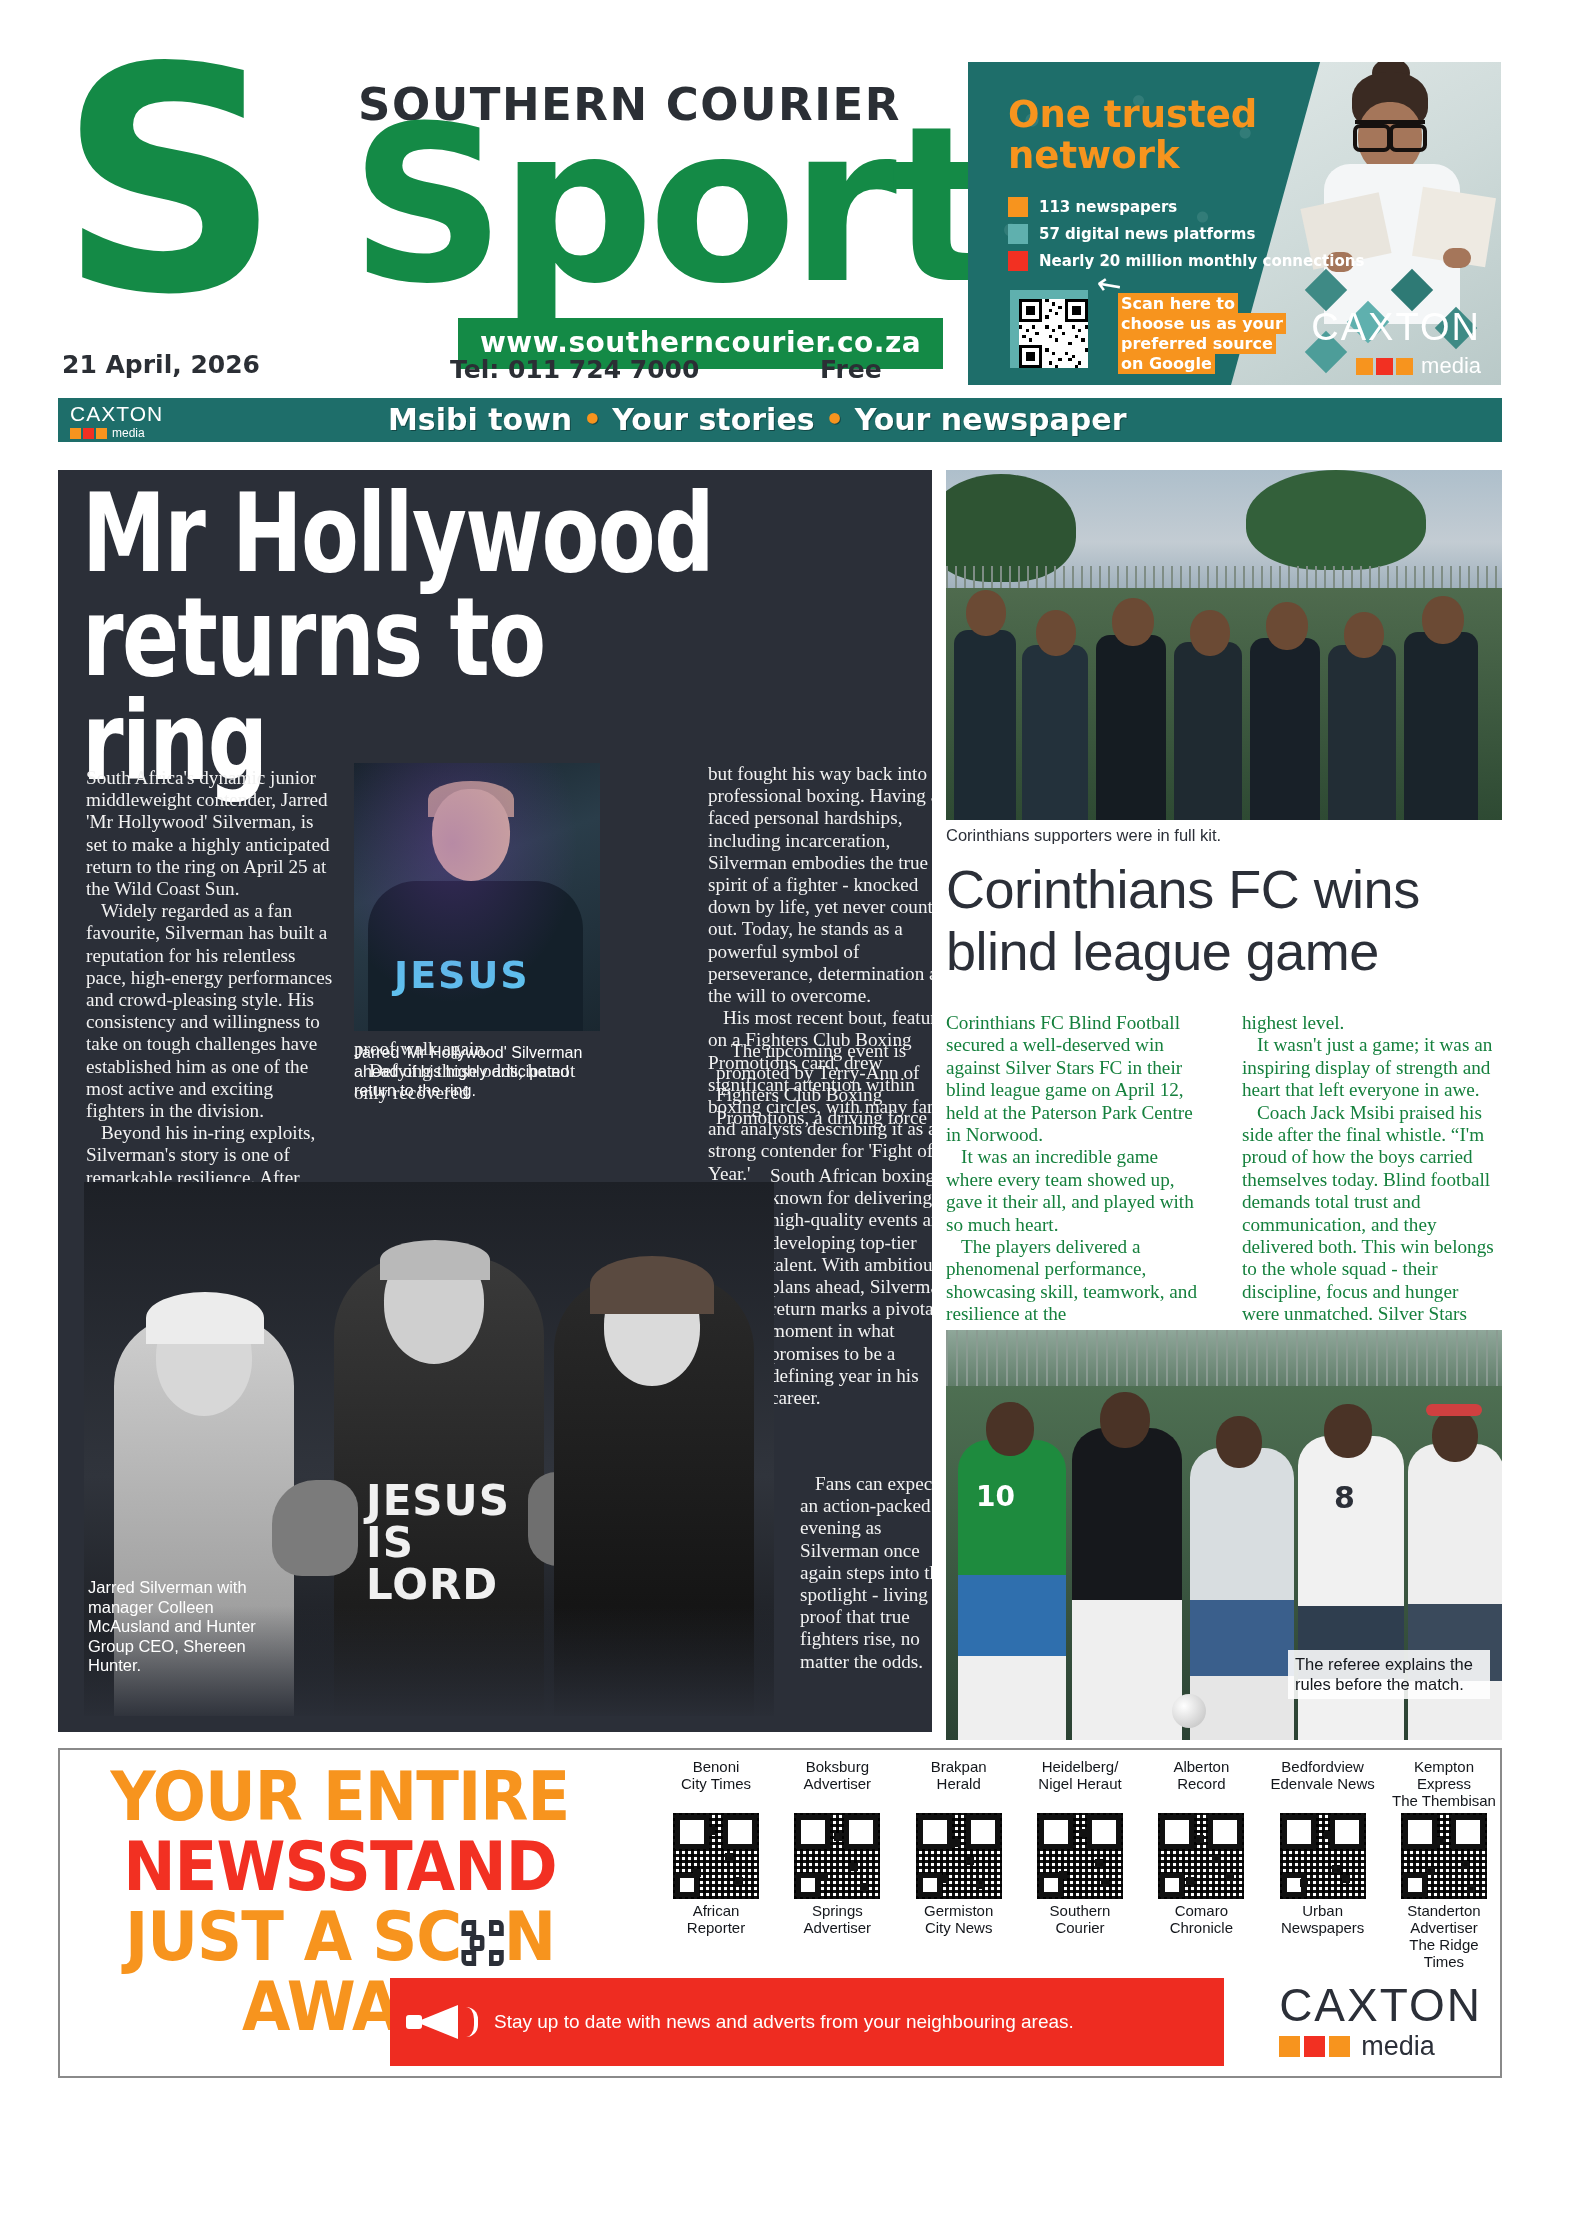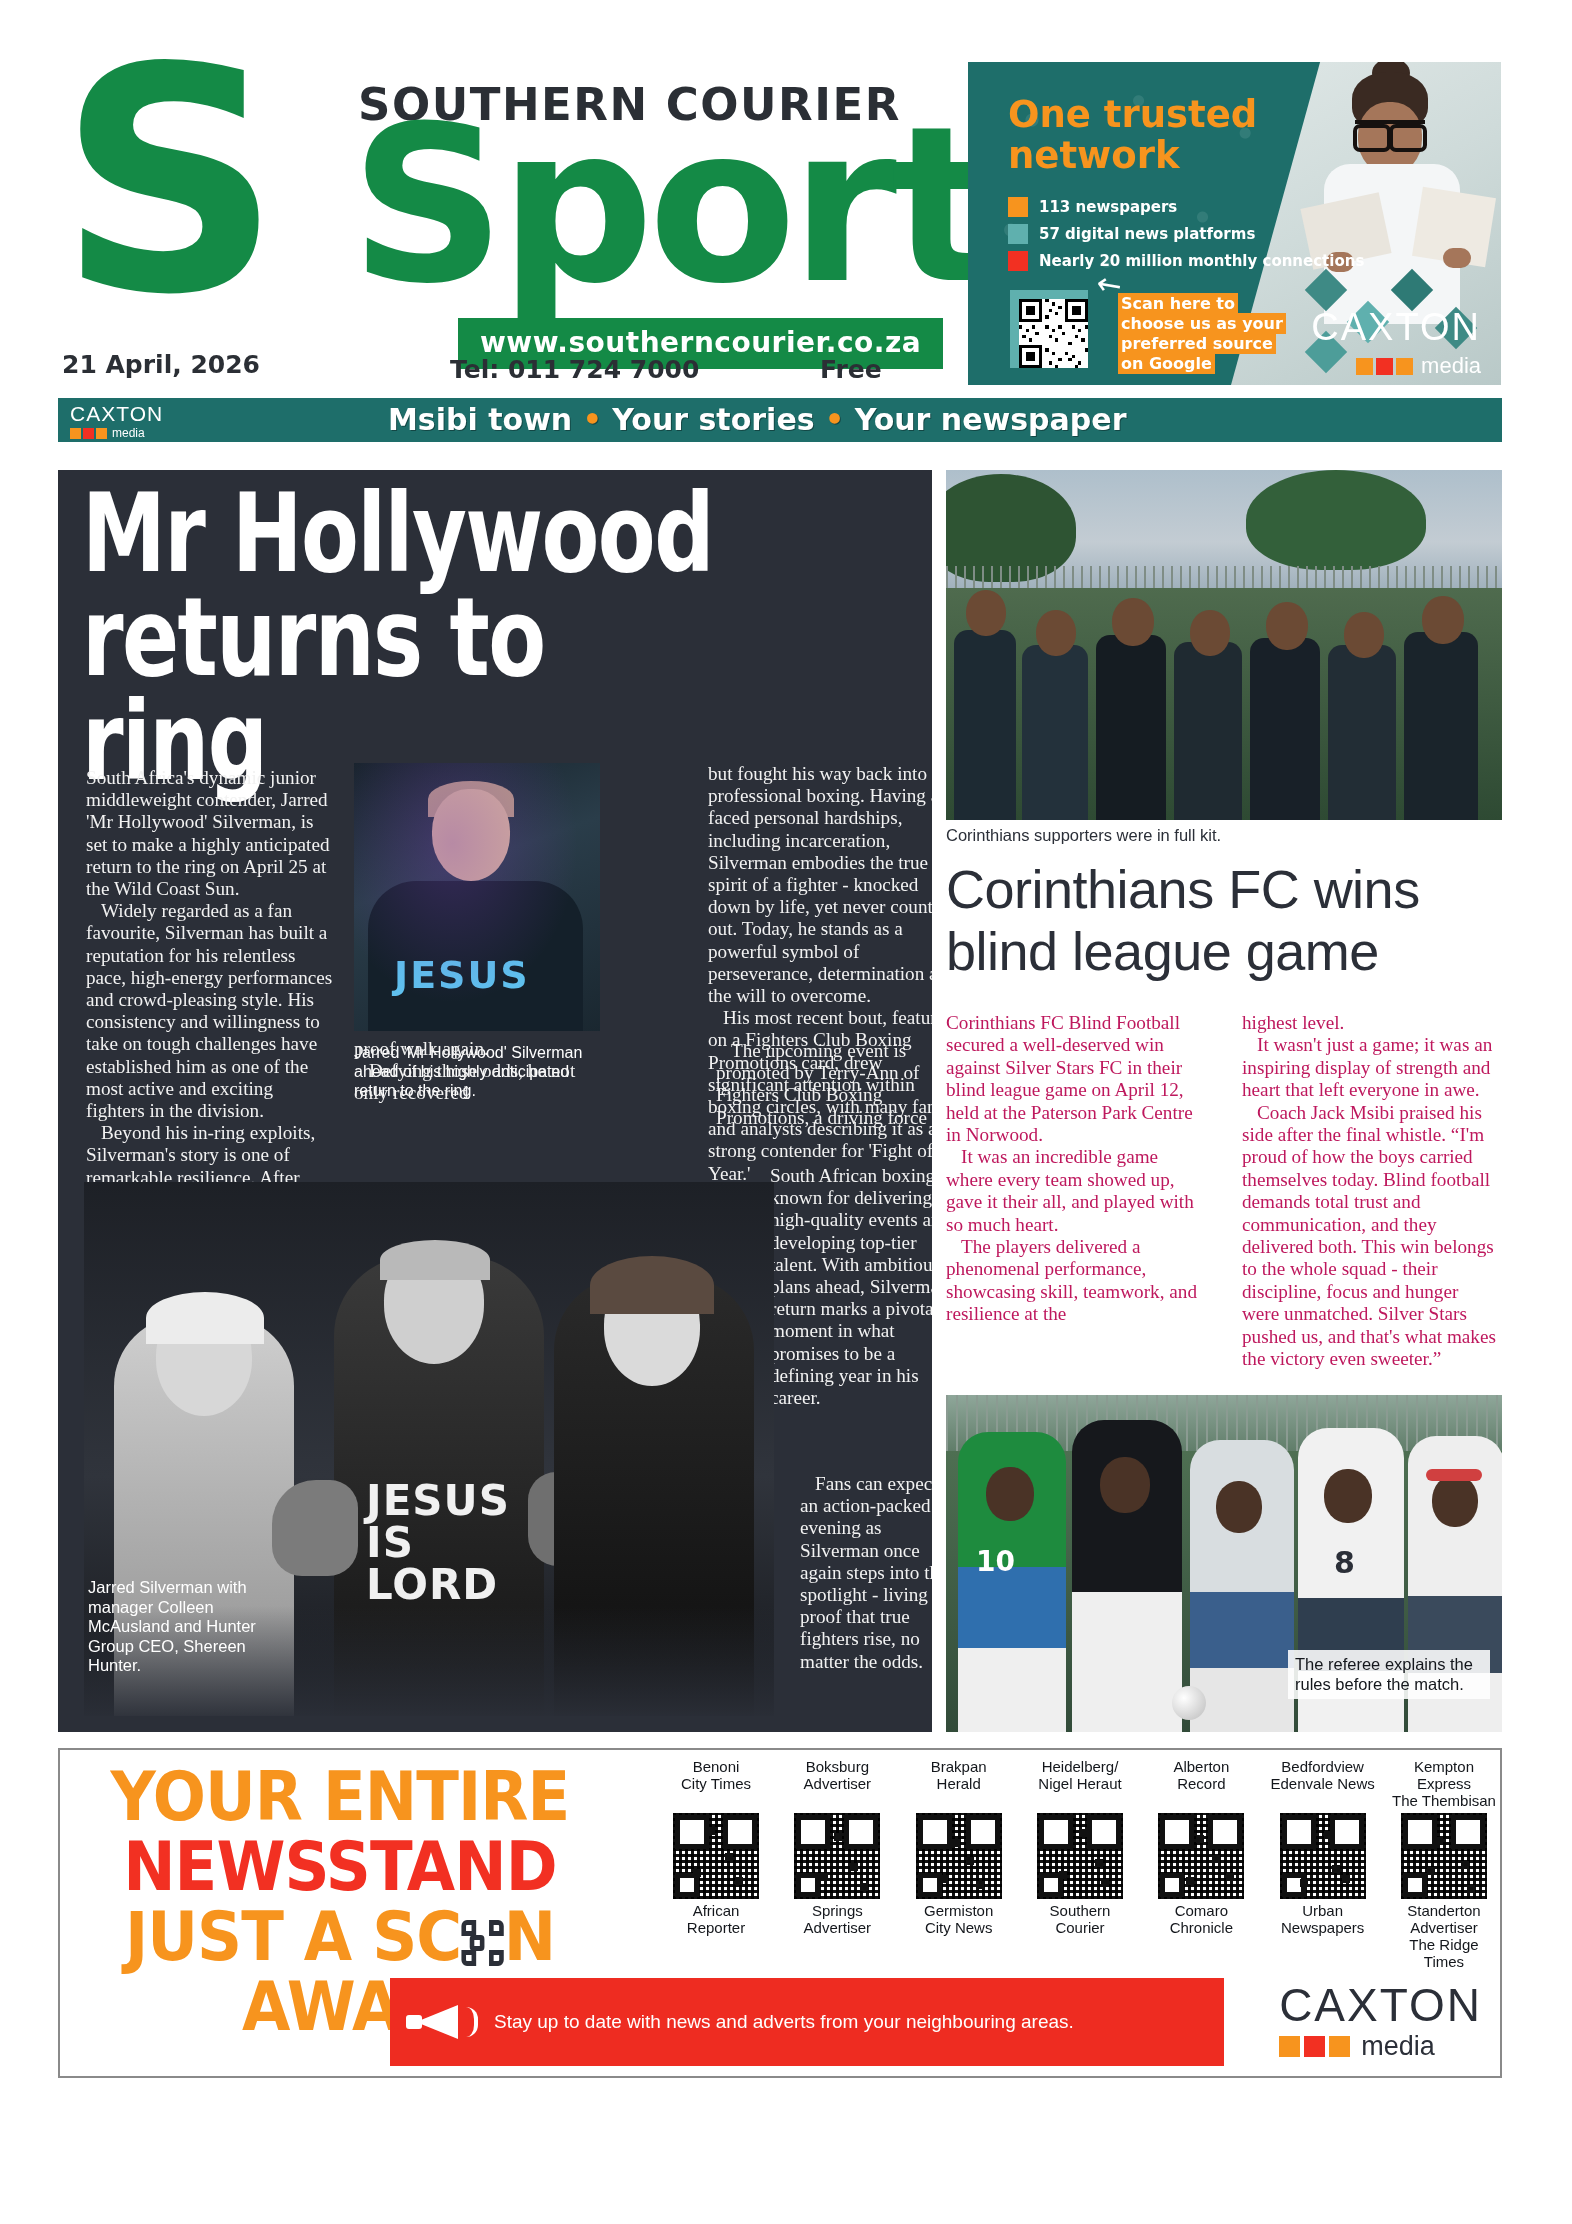--- a/index.html
+++ b/index.html
@@ -207,28 +207,28 @@
     font-family: "Liberation Sans", sans-serif; font-size: 16.5px; color: #2b2f38;
   }
   .corinth-head {
     position: absolute; left: 946px; top: 858px; width: 556px;
     font-family: "Liberation Sans", sans-serif; font-weight: normal;
     font-size: 54px; line-height: 62px; color: #2b2f38; letter-spacing: -0.5px;
   }
   .ccol {
     position: absolute; top: 1012px; width: 258px;
     font-family: "Liberation Serif", serif; font-size: 19.2px;
-    line-height: 22.4px; color: #be185d;
+    line-height: 22.4px; color: #15803d;
   }
   .ccol p { margin: 0; }
   .ccol p + p { text-indent: 15px; }
   .ccol1 { left: 946px; }
   .ccol2 { left: 1242px; }
   .blind-photo {
-    position: absolute; left: 946px; top: 1395px; width: 556px; height: 337px;
+    position: absolute; left: 946px; top: 1330px; width: 556px; height: 410px;
     background: linear-gradient(180deg,#6f8a6b 0%, #56705a 25%, #3f5a46 60%, #2c4234 100%);
     overflow: hidden;
   }
   .bp-fence{ position:absolute; left:0; top:0; width:556px; height:60px;
     background:repeating-linear-gradient(90deg,#8b9b92 0 2px, transparent 2px 10px), linear-gradient(180deg,#8fa79a,#5d7a66); }
   .bp-player{ position:absolute; bottom:0; }
   .ref-cap {
     position: absolute; left: 1288px; top: 1650px; width: 202px;
     background: rgba(255,255,255,0.88); color: #14171c;
     font-family: "Liberation Sans", sans-serif; font-size: 16.5px;

